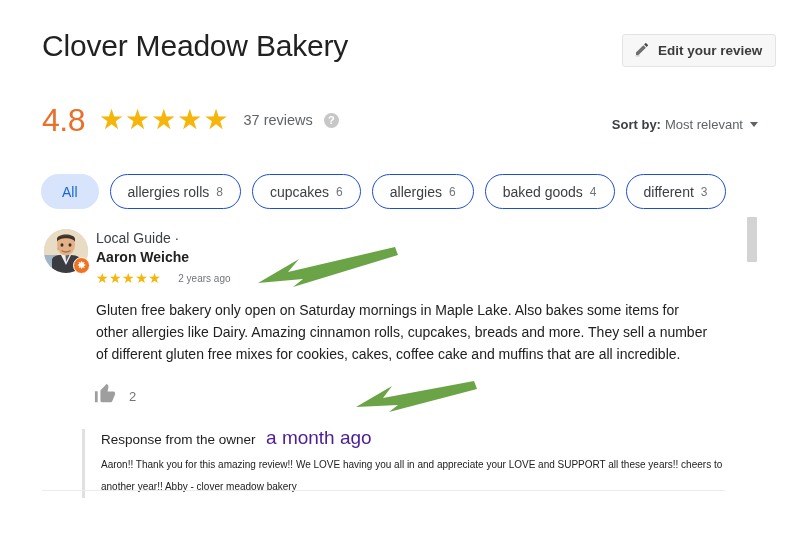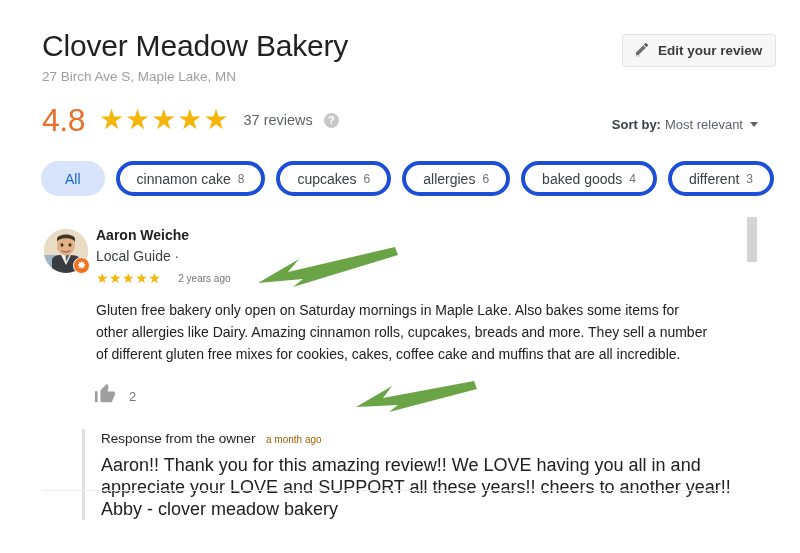--- a/index.html
+++ b/index.html
@@ -132,29 +132,30 @@
     position: absolute;
     left: 41px;
     top: 161px;
     display: flex;
     align-items: center;
     gap: 11px;
   }
   .chip {
     height: 35px;
     padding: 0 17px;
-    border: 4px solid #1d4ed8;
+    border: 1px solid #1d4ed8;
     border-radius: 18px;
     display: flex;
     align-items: center;
     font-size: 14px;
     color: #3c4043;
     background: #fff;
     cursor: pointer;
     white-space: nowrap;
+    margin-top: 13px;
   }
   .chip .cnt {
     margin-left: 7px;
     font-size: 12px;
     color: #70757a;
   }
   .chip.active {
     background: #d7e4fb;
     border-color: #d7e4fb;
     color: #1967d2;
@@ -277,28 +278,28 @@
     border-left: 3px solid #e0e0e0;
     width: 648px;
   }
   #owner-head { line-height: 18px; }
   #owner-title {
     font-size: 13.5px;
     font-weight: normal;
     color: #212121;
   }
   #owner-age {
-    font-size: 10px;
-    color: #a16207;
+    font-size: 19px;
+    color: #4c1d95;
     margin-left: 6px;
     margin-top: 45px;
   }
   #owner-text {
     margin-top: 5px;
-    font-size: 18px;
+    font-size: 10px;
     line-height: 22px;
     color: #212121;
     width: 630px;
   }
 
   #bottom-divider {
     position: absolute;
     left: 42px;
     top: 490px;
     width: 683px;
@@ -315,21 +316,20 @@
     pointer-events: none;
   }
 </style>
 </head>
 <body>
 
 <div id="page">
 
   <div id="header">
     <h1 id="biz-title">Clover Meadow Bakery</h1>
-    <div id="biz-address">27 Birch Ave S, Maple Lake, MN</div>
   </div>
 
   <div id="edit-review-btn">
     <span class="pencil">
       <svg width="16" height="16" viewBox="0 0 24 24">
         <path d="M3 17.25V21h3.75L17.81 9.94l-3.75-3.75L3 17.25z" fill="#6e6e6e"></path>
         <path d="M20.71 7.04a1 1 0 0 0 0-1.41l-2.34-2.34a1 1 0 0 0-1.41 0l-1.83 1.83 3.75 3.75 1.83-1.83z" fill="#4a4a4a"></path>
         <rect x="2.4" y="21.6" width="6" height="1.4" fill="#b9b9b9"></rect>
       </svg>
     </span>
@@ -347,21 +347,21 @@
     <span id="sort-label">Sort by:</span>
     <span id="sort-value">Most relevant</span>
     <span id="sort-caret"></span>
   </div>
 
   <div id="chips">
       <div class="chip active">
         <span>All</span>
       </div>
       <div class="chip">
-        <span>cinnamon cake</span>
+        <span>allergies rolls</span>
         <span class="cnt">8</span>
       </div>
       <div class="chip">
         <span>cupcakes</span>
         <span class="cnt">6</span>
       </div>
       <div class="chip">
         <span>allergies</span>
         <span class="cnt">6</span>
       </div>
@@ -394,22 +394,22 @@
           <ellipse cx="18" cy="16" rx="1.5" ry="1.7" fill="#3a2d22"></ellipse>
           <ellipse cx="26" cy="16" rx="1.5" ry="1.7" fill="#3a2d22"></ellipse>
           <path d="M17.5 21.5 Q22 24.5 26.5 21.5" stroke="#a9724f" stroke-width="1.4" fill="none"></path>
           <path d="M15 18.5 Q13.2 19 14 21" stroke="#c99a71" stroke-width="1" fill="none"></path>
         </svg>
       </div>
       <div id="guide-badge">✸</div>
     </div>
 
     <div id="reviewer-block">
+      <div id="reviewer-role">Local Guide ·</div>
       <div id="reviewer-name">Aaron Weiche</div>
-      <div id="reviewer-role">Local Guide ·</div>
       <div id="review-meta">
         <span id="review-stars">★★★★★</span>
         <span id="review-age">2 years ago</span>
       </div>
     </div>
 
     <div id="review-text">Gluten free bakery only open on Saturday mornings in Maple Lake. Also bakes some items for other allergies like Dairy.  Amazing cinnamon rolls, cupcakes, breads and more.  They sell a number of different gluten free mixes for cookies, cakes, coffee cake and muffins that are all incredible.</div>
 
     <div id="likes-row">
       <span id="thumb-icon">

